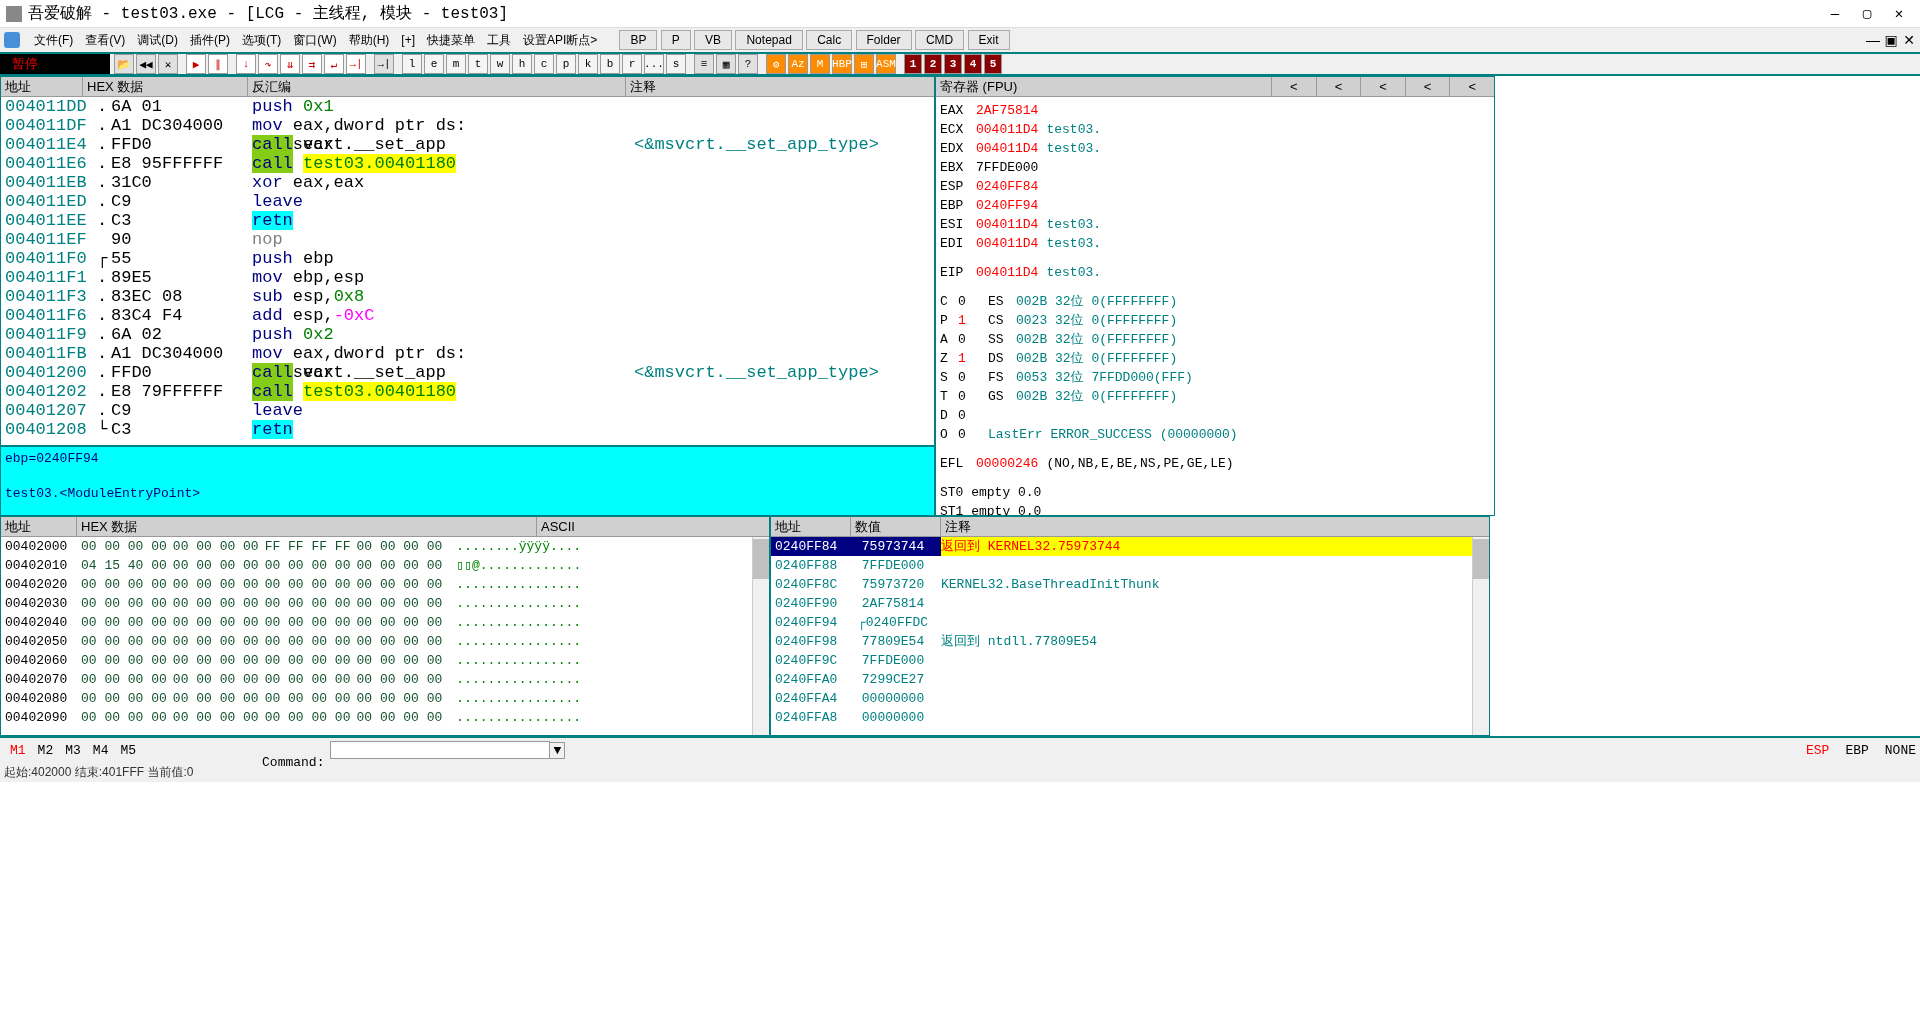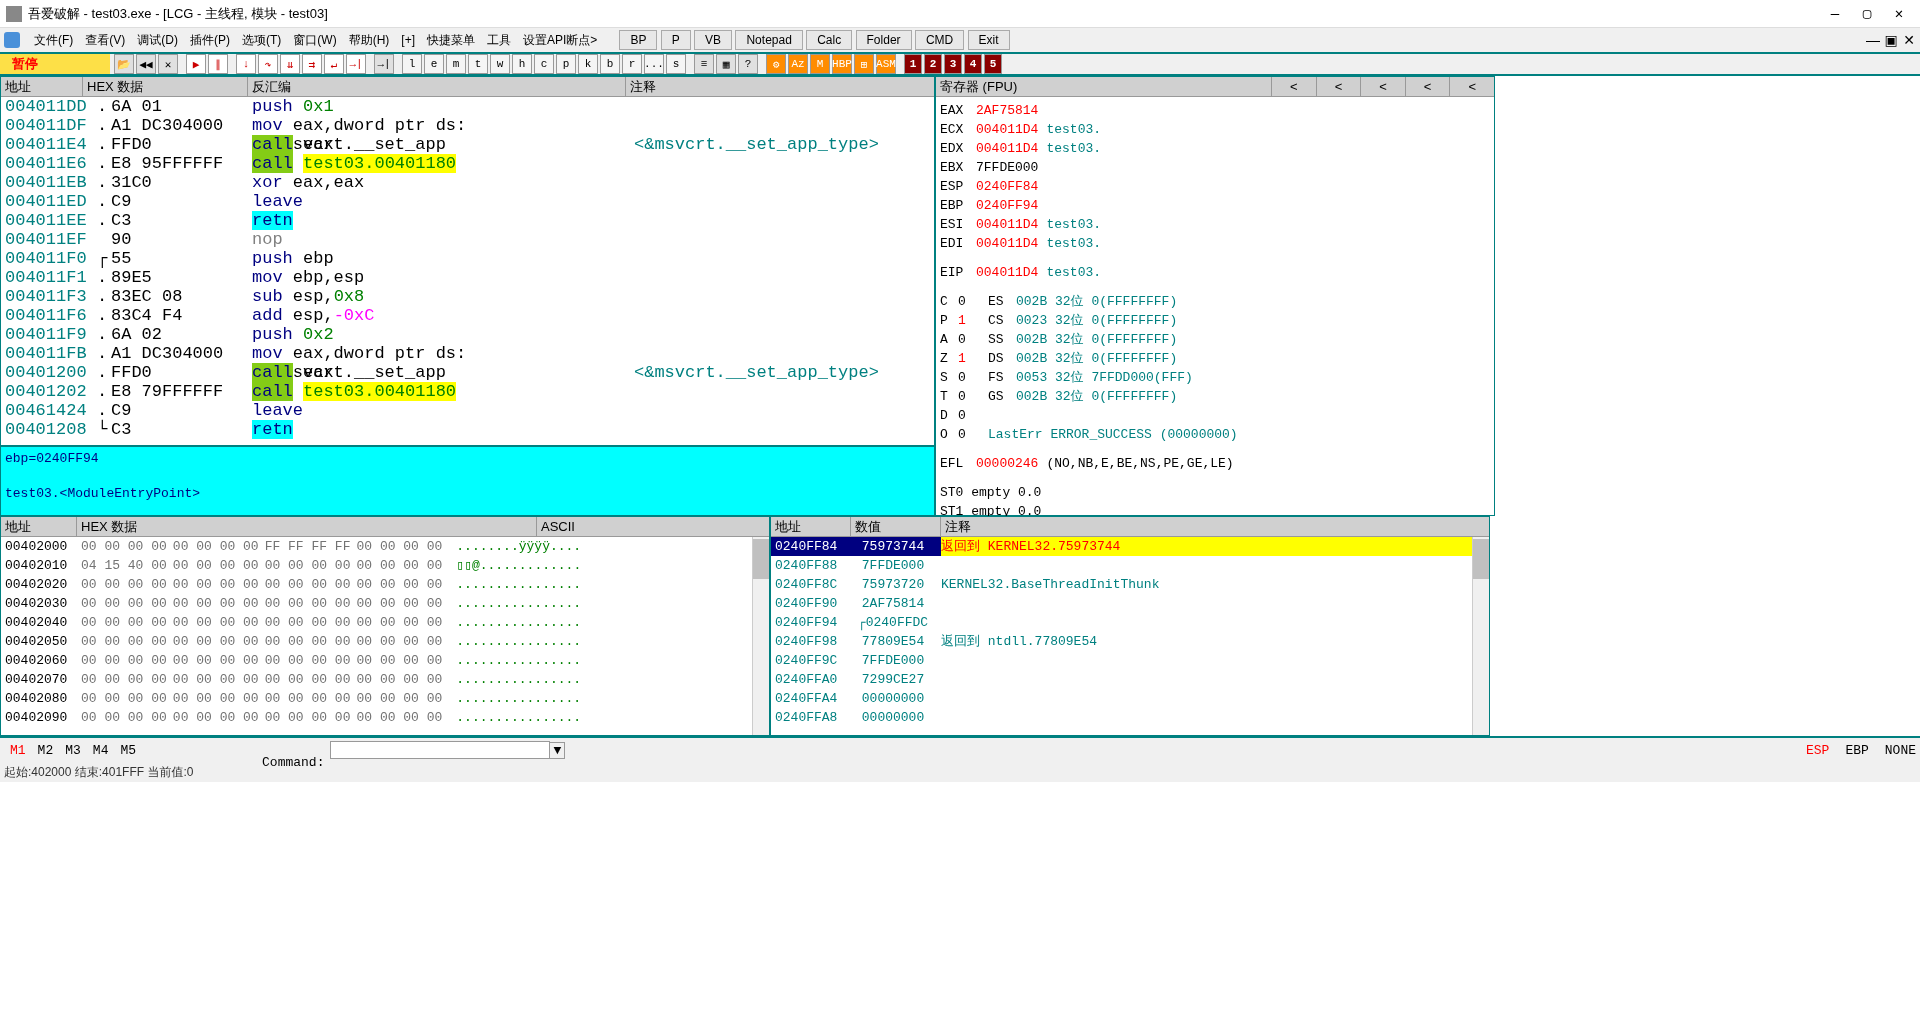--- a/index.html
+++ b/index.html
@@ -1,27 +1,27 @@
 <!DOCTYPE html>
 <html><head>
 <meta charset="utf-8">
 <style>
 * { margin:0; padding:0; box-sizing:border-box; }
 body { font-family: "Consolas","Courier New",monospace; font-size:13px; background:#fff; overflow:hidden; }
 .titlebar { height:28px; background:#fff; display:flex; align-items:center; padding:0 6px; border-bottom:1px solid #ddd; }
 .titlebar .icon { width:16px; height:16px; background:#888; margin-right:6px; }
-.titlebar .title { flex:1; font-family:Liberation Sans, sans-serif; font-size:13px; }
+.titlebar .title { flex:1; font-family:Liberation Mono, monospace; font-size:16px; }
 .winbtns { display:flex; gap:18px; margin-right:8px; }
 .winbtn { width:14px; height:14px; display:flex; align-items:center; justify-content:center; font-size:14px; cursor:pointer; }
 .menubar { height:24px; background:#f0f0f0; display:flex; align-items:center; padding:0 4px; font-family:"Microsoft YaHei",sans-serif; font-size:12px; gap:4px; }
 .menubar .mitem { padding:2px 6px; cursor:pointer; }
 .menubar .tabbtn { border:1px solid #aaa; background:#e8e8e8; padding:2px 10px; cursor:pointer; }
 .menubar .sep { width:8px; }
 .toolbar { height:24px; background:#f0f0f0; display:flex; align-items:center; padding:0; border-top:2px solid #008080; border-bottom:2px solid #008080; }
-.status-pause { background:#fde047; color:#ff0000; font-weight:bold; padding:2px 12px; font-family:"Microsoft YaHei",sans-serif; font-size:13px; height:100%; display:flex; align-items:center; width:110px; }
+.status-pause { background:#000000; color:#ff0000; font-weight:normal; padding:2px 12px; font-family:"Microsoft YaHei",sans-serif; font-size:13px; height:100%; display:flex; align-items:center; width:110px; }
 .tbtn { width:20px; height:20px; border:1px solid #999; background:#e0e0e0; display:inline-flex; align-items:center; justify-content:center; font-size:11px; cursor:pointer; margin:0 1px; }
 .tbtn.red { background:#fff; color:#c00; }
 .tbtn.orange { background:#ff8c00; color:#fff; }
 .tbtn.num { background:#8b0000; color:#fff; font-weight:bold; width:18px; }
 .tbtn.letter { background:#f5f5f5; }
 .tgrp { display:flex; margin:0 3px; }
 .pane-row { display:flex; }
 .pane { border:1px solid #008080; }
 .hdr { background:#d0d0d0; display:flex; align-items:center; height:20px; font-family:"Microsoft YaHei",sans-serif; font-size:13px; border-bottom:1px solid #999; }
 .hdr .col { padding:0 4px; border-right:1px solid #999; height:100%; display:flex; align-items:center; }
@@ -50,21 +50,21 @@
 .rn { color:#000; width:36px; }
 .rv { color:#ff0000; }
 .rv-black { color:#000; }
 .rdesc { color:#008080; margin-left:8px; }
 .flag0 { color:#000; }
 .flag1 { color:#ff0000; }
 .bottom-row { display:flex; height:220px; }
 .dump { width:770px; background:#fff; font-size:13px; line-height:19px; border:1px solid #008080; position:relative; }
 .dumprow { display:flex; white-space:pre; }
 .dump .addr2 { color:#000; padding-left:4px; width:76px; }
-.dump .bytes { color:#737373; padding-left:4px; }
+.dump .bytes { color:#14532d; padding-left:4px; }
 .dump .bytes .grp { margin-right:6px; }
 .dump .ascii { color:#008000; padding-left:8px; }
 .stack { width:720px; background:#fff; font-size:13px; line-height:19px; border:1px solid #008080; position:relative; }
 .srow { display:flex; height:19px; }
 .srow.sel { background:#000080; color:#fff; }
 .srow.sel .saddr,.srow.sel .sval { color:#fff; }
 .srow .saddr { color:#008080; width:80px; padding-left:4px; }
 .srow .sval { color:#008080; width:90px; text-align:center; padding-right:6px; }
 .srow .scmt { flex:1; }
 .srow .scmt.yel { background:#ffff00; color:#ff0000; }
@@ -264,21 +264,21 @@
             <span class="asm"><span class="call-hl">call</span><span class="reg-txt"> eax</span></span>
             <span class="cmt">&lt;&amp;msvcrt.__set_app_type&gt;</span>
           </div>
           <div class="drow">
             <span class="addr">00401202</span>
             <span class="hex"><span class="bracket">.</span>E8 79FFFFFF</span>
             <span class="asm"><span class="call-hl">call</span> <span class="target-hl">test03.00401180</span></span>
             <span class="cmt"></span>
           </div>
           <div class="drow">
-            <span class="addr">00461424</span>
+            <span class="addr">00401207</span>
             <span class="hex"><span class="bracket">.</span>C9</span>
             <span class="asm"><span class="op">leave</span></span>
             <span class="cmt"></span>
           </div>
           <div class="drow">
             <span class="addr">00401208</span>
             <span class="hex"><span class="bracket">└</span>C3</span>
             <span class="asm"><span class="retn-hl">retn</span></span>
             <span class="cmt"></span>
           </div>

